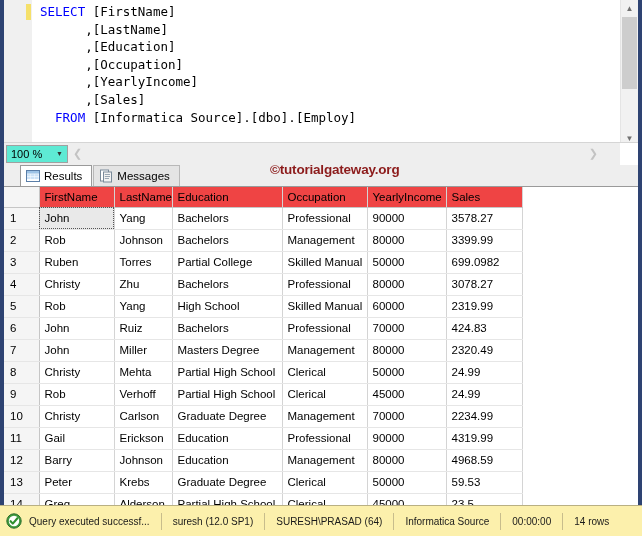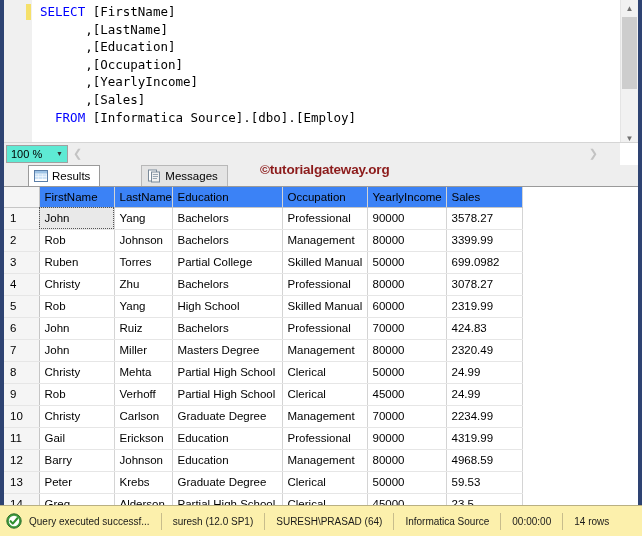--- a/index.html
+++ b/index.html
@@ -155,41 +155,40 @@
     right: 0;
     top: 0;
     width: 18px;
     height: 22px;
     background: #ffffff;
   }
 
   
   .watermark {
     position: absolute;
-    left: 260px;
+    left: 270px;
     top: 162px;
     font-family: "Liberation Sans", sans-serif;
     font-size: 13.5px;
     font-weight: bold;
     color: #8c1b1b;
     letter-spacing: -0.2px;
     z-index: 6;
     pointer-events: none;
   }
 
   
   .tab-strip {
     height: 22px;
     background: #eeeeee;
     display: flex;
     align-items: flex-end;
-    padding-left: 24px;
+    padding-left: 16px;
     margin: 0 4px;
     box-sizing: border-box;
-    gap: 40px;
   }
   .tab {
     height: 21px;
     display: flex;
     align-items: center;
     padding: 0 9px 0 5px;
     font-size: 11.5px;
     color: #000000;
     border: 1px solid #b8b8b8;
     border-bottom: none;
@@ -228,21 +227,21 @@
     border-bottom: 1px solid #e6e6e6;
     padding: 0 0 0 5px;
     height: 21px;
     text-align: left;
     font-weight: normal;
     vertical-align: middle;
     overflow: hidden;
     white-space: nowrap;
   }
   table.grid thead th {
-    background: #3b82f6;
+    background: #ef4444;
     border-bottom: 1px solid #c6c6c6;
     color: #000000;
     height: 20px;
   }
   table.grid th.rownum-h, table.grid td.rownum {
     background: #f5f5f5;
     border-right: 1px solid #c6c6c6;
     text-align: left;
     padding-left: 6px;
     color: #000000;

